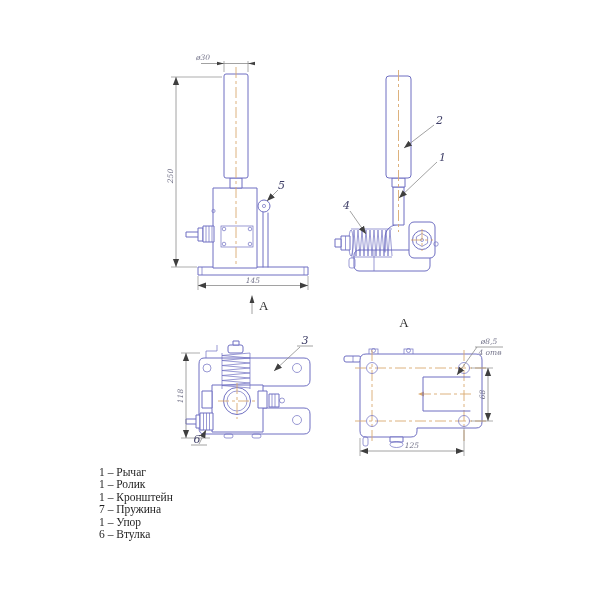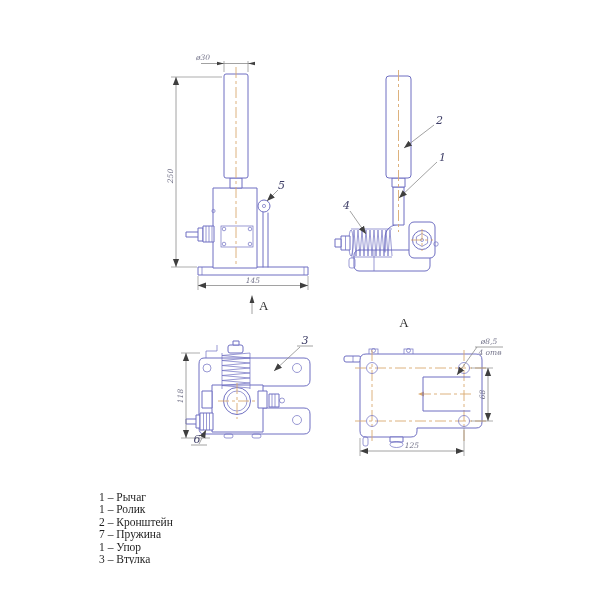--- a/index.html
+++ b/index.html
@@ -13,21 +13,21 @@
   .cl {stroke:var(--centerline,#d9a96f);fill:none;stroke-width:.9;stroke-dasharray:11 3 3 3;}
   .dl {stroke:var(--dimension,#8a8a8a);fill:none;stroke-width:.8;}
   .ext{stroke:var(--dimension,#8a8a8a);fill:none;stroke-width:.7;}
   .arr{fill:var(--dimension-arrow,#3f3f3f);stroke:none;}
   .carr{fill:var(--centerline,#d9a96f);stroke:none;}
   .dt {fill:var(--dimension-text,#74748a);font:italic 7.5px "DejaVu Serif",serif;}
   .ct {fill:var(--callout-text,#3d3d66);font:italic 11px "DejaVu Serif",serif;}
   .lbl{fill:var(--label-text,#2e2e2e);font:13px "Liberation Serif",serif;}
   #mArr path,#mArrS path{fill:var(--dimension-arrow,#3f3f3f);}
   .legend{position:absolute;left:99px;top:466px;color:var(--legend-text,#1f1f1f);
-          font:11.5px/12.4px "Liberation Serif",serif;margin-top:25px;}
+          font:11.5px/12.4px "Liberation Serif",serif;}
   .legend-item{white-space:nowrap;}
 </style>
 </head>
 <body>
 
 <div class="stage">
 <svg width="600" height="600" viewBox="0 0 600 600">
   <defs>
     <marker id="mArr" viewBox="0 0 10 8" markerWidth="10" markerHeight="8" refX="8" refY="4" orient="auto" markerUnits="userSpaceOnUse">
           <path d="M0,0.9 L8,4 L0,7.1 Z"></path>
@@ -257,18 +257,18 @@
       <line class="ext" x1="464" y1="428" x2="464" y2="456"></line>
       <line class="dl" x1="360" y1="451" x2="464" y2="451" marker-start="url(#mArrS)" marker-end="url(#mArr)"></line>
       <text class="dt" x="412" y="448" text-anchor="middle">125</text>
     </g>
   </g>
 </svg>
 
 <div class="legend">
   <div class="legend-item">1 – Рычаг</div>
   <div class="legend-item">1 – Ролик</div>
-  <div class="legend-item">2 – Кронштейн</div>
+  <div class="legend-item">1 – Кронштейн</div>
   <div class="legend-item">7 – Пружина</div>
   <div class="legend-item">1 – Упор</div>
-  <div class="legend-item">3 – Втулка</div>
+  <div class="legend-item">6 – Втулка</div>
 </div>
 </div>
 
 </body></html>

